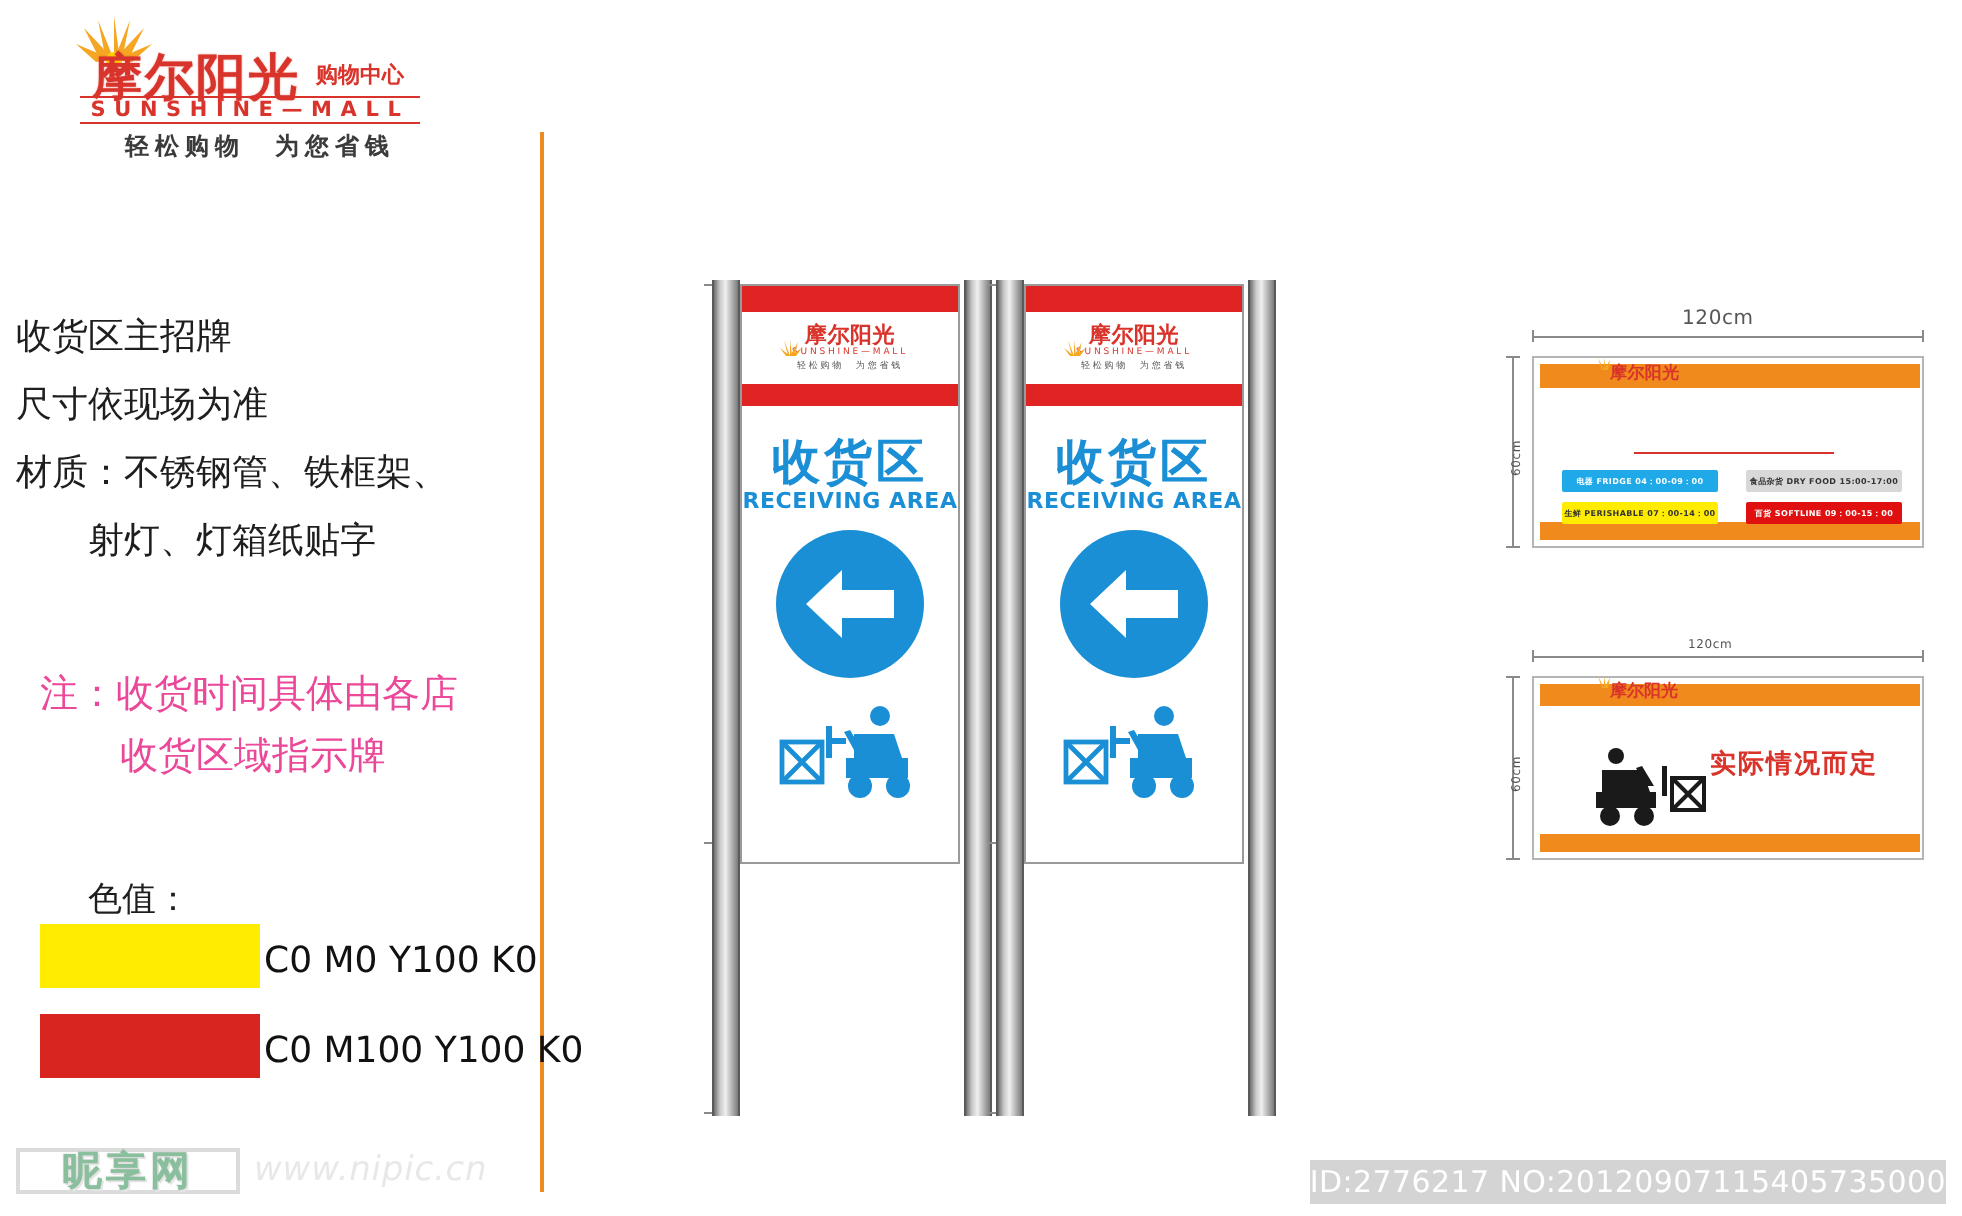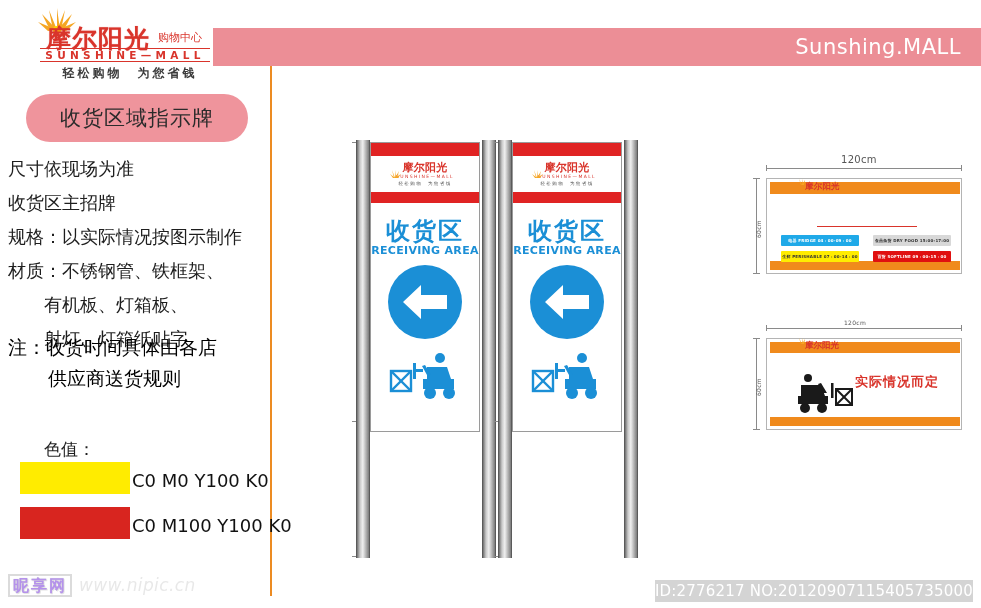--- a/index.html
+++ b/index.html
@@ -23,21 +23,21 @@
   
   .brand{position:absolute;left:18px;top:8px;width:192px;height:72px;}
   .brand-sun{position:absolute;left:18px;top:0px;width:42px;height:26px;}
   .brand-main{
     position:absolute;left:28px;top:14px;
     font-size:25px;font-weight:bold;color:#d9342b;letter-spacing:1px;
     font-family:"DejaVu Sans","Liberation Sans",sans-serif;
     text-shadow:0 0 1px rgba(217,52,43,.5);
   }
   .brand-sub-cn{
-    position:absolute;left:140px;top:22px;font-size:11px;color:#d9342b;font-weight:normal;letter-spacing:0px;
+    position:absolute;left:140px;top:22px;font-size:11px;color:#d9342b;font-weight:bold;letter-spacing:0px;
   }
   .brand-en{
     position:absolute;left:22px;top:40px;width:170px;
     font-size:10.5px;font-weight:bold;color:#d9342b;letter-spacing:4.3px;
     border-top:1px solid #d9342b;border-bottom:1px solid #d9342b;
     text-align:center;line-height:12px;
   }
   .brand-tag{
     position:absolute;left:22px;top:57px;width:180px;text-align:center;
     font-size:12px;color:#3b3b3b;letter-spacing:3px;font-weight:bold;
@@ -50,21 +50,21 @@
   .title-pill{
     position:absolute;left:26px;top:94px;width:222px;height:48px;border-radius:24px;
     background:#ef949c;display:flex;align-items:center;justify-content:center;
   }
   .title-pill span{color:#2b2b2b;font-size:21px;letter-spacing:1px;}
 
   .info-list{position:absolute;left:8px;top:152px;width:258px;color:#1e1e1e;}
   .info-line{font-size:18px;line-height:34px;white-space:nowrap;}
   .info-line.ind{padding-left:36px;}
   .info-note{
-    position:absolute;left:8px;top:332px;width:262px;color:#000000;
+    position:absolute;left:20px;top:332px;width:262px;color:#ec4899;
   }
   .info-note .n1{font-size:19px;line-height:31px;white-space:nowrap;}
   .info-note .n2{font-size:19px;line-height:31px;padding-left:40px;white-space:nowrap;}
 
   .color-label{position:absolute;left:44px;top:438px;font-size:17px;color:#1e1e1e;}
   .sw{position:absolute;left:20px;width:110px;height:32px;}
   .sw1{top:462px;background:#ffec00;}
   .sw2{top:507px;background:#d8251f;}
   .sw-cap{position:absolute;left:132px;font-size:18px;color:#111;white-space:nowrap;}
   .sw-cap1{top:470px;}
@@ -151,38 +151,35 @@
   .sr-band-top{position:absolute;left:3px;top:3px;width:190px;height:11px;background:#f08a1c;}
   .sr-band-bot{position:absolute;left:3px;bottom:3px;width:190px;height:9px;background:#f08a1c;}
   .sr-logo{position:absolute;left:38px;top:1px;font-size:8.5px;font-weight:bold;color:#d9342b;}
   .sr-logo-sun{position:absolute;left:30px;top:-1px;width:10px;height:7px;}
   .sr-title{position:absolute;left:88px;top:34px;font-size:13px;font-weight:bold;color:#d9342b;letter-spacing:1px;}
   .forklift-black{position:absolute;left:24px;top:32px;width:66px;height:44px;}
 
   
   .wm{position:absolute;left:8px;top:568px;height:34px;display:flex;align-items:center;gap:7px;opacity:.5;}
   .wm-badge{
-    font-size:16px;font-weight:bold;color:#6d28d9;letter-spacing:2px;
-    border:2px solid #b9b9b9;padding:0 3px;line-height:19px;
+    font-size:20px;font-weight:bold;color:#15803d;letter-spacing:2px;
+    border:2px solid #b9b9b9;padding:0 21px;line-height:19px;
     text-shadow:0 0 1px #9a9a9a,1px 1px 0 #cfcfcf;
   }
   .wm-url{font-size:17px;font-style:italic;color:#d2d2d2;letter-spacing:.4px;text-shadow:0 1px 0 #fff;}
   .idline{
     position:absolute;right:8px;top:580px;font-size:15px;color:#ffffff;
     background:#d4d4d4;padding:2px 0;letter-spacing:.2px;
   }
 </style>
 </head>
 <body>
 
 <div class="page">
 
-  <div class="top-banner">
-    <div class="top-banner-text">Sunshing.MALL</div>
-  </div>
 
   <div class="brand">
     <svg class="brand-sun" viewBox="0 0 42 26">
       <g fill="#f5a623">
         <polygon points="21,22 13,2 17,22"></polygon>
           <polygon points="21,22 21,0 24,22"></polygon>
         <polygon points="21,22 29,2 25,22"></polygon>
           <polygon points="21,22 36,6 28,22"></polygon>
         <polygon points="21,22 6,6 14,22"></polygon>
           <polygon points="21,22 40,14 30,23"></polygon>
@@ -191,36 +188,31 @@
       <circle cx="21" cy="22" r="4" fill="#ffd400"></circle>
     </svg>
     <div class="brand-main">摩尔阳光</div>
     <div class="brand-sub-cn">购物中心</div>
     <div class="brand-en">SUNSHINE—MALL</div>
     <div class="brand-tag">轻松购物　为您省钱</div>
   </div>
 
   <div class="v-divider"></div>
 
-  <div class="title-pill">
-    <span>收货区域指示牌</span>
-  </div>
 
   <div class="info-list">
+    <div class="info-line">收货区主招牌</div>
     <div class="info-line">尺寸依现场为准</div>
-    <div class="info-line">收货区主招牌</div>
-    <div class="info-line">规格：以实际情况按图示制作</div>
     <div class="info-line">材质：不锈钢管、铁框架、</div>
-    <div class="info-line ind">有机板、灯箱板、</div>
     <div class="info-line ind">射灯、灯箱纸贴字</div>
   </div>
 
   <div class="info-note">
     <div class="n1">注：收货时间具体由各店</div>
-    <div class="n2">供应商送货规则</div>
+    <div class="n2">收货区域指示牌</div>
   </div>
 
   <div class="color-label">色值：</div>
   <div class="sw sw1"></div>
   <div class="sw-cap sw-cap1">C0 M0 Y100  K0</div>
   <div class="sw sw2"></div>
   <div class="sw-cap sw-cap2">C0 M100 Y100 K0</div>
 
   <div class="dim-v" style="left:358px;top:142px;height:280px;"></div>
   <div class="dim-tick" style="left:352px;top:142px;width:14px;"></div>

